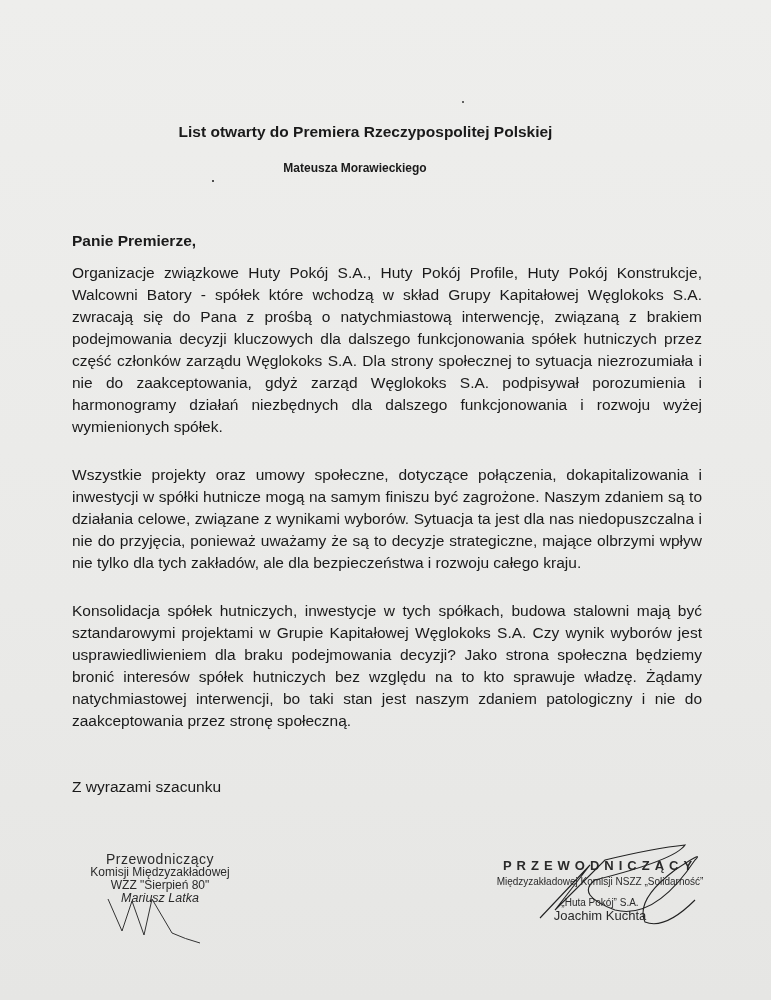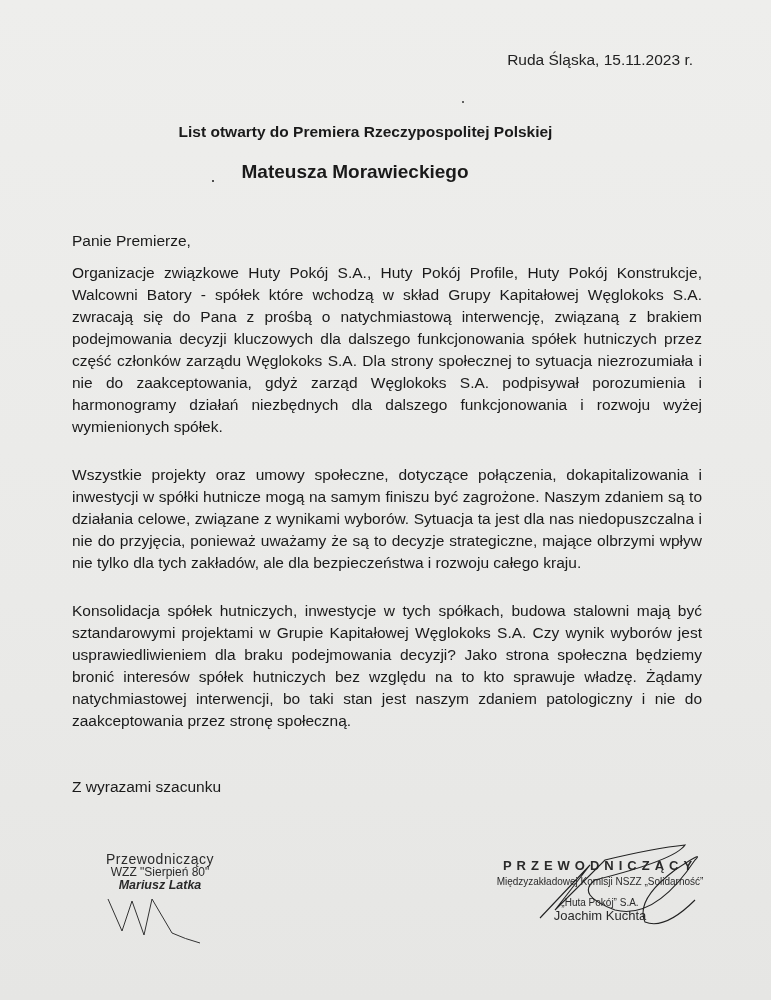--- a/index.html
+++ b/index.html
@@ -6,70 +6,70 @@
   body {
     width: 771px; height: 1000px; overflow: hidden;
     background: #ededeb;
     font-family: "Liberation Sans", sans-serif;
     color: #1a1a1a;
     position: relative;
   }
   .page { position: absolute; inset: 0; background: linear-gradient(180deg,#eeeeec 0%, #eaeae8 60%, #e6e6e4 100%); }
   .date { position: absolute; top: 51px; right: 78px; font-size: 15.5px; color: #222; }
   .title1 { position: absolute; top: 123px; left: 0; width: 691px; text-align: center; font-size: 15.5px; font-weight: bold; padding-left: 40px; box-sizing: border-box; }
-  .title2 { position: absolute; top: 161px; left: 0; width: 670px; text-align: center; font-size: 19px; font-weight: bold; padding-left: 40px; box-sizing: border-box; }
-  .greeting { position: absolute; top: 232px; left: 72px; font-size: 15.5px; }
+  .title2 { position: absolute; top: 161px; left: 0; width: 670px; text-align: center; font-size: 12px; font-weight: bold; padding-left: 40px; box-sizing: border-box; }
+  .greeting { position: absolute; top: 232px; left: 72px; font-size: 15.5px; font-weight: bold; }
   .para {
     position: absolute; left: 72px; width: 630px;
     font-size: 15.5px; line-height: 22px; text-align: justify;
   }
   .p1 { top: 262px; }
   .p2 { top: 464px; }
   .p3 { top: 600px; }
   .closing { position: absolute; top: 778px; left: 72px; font-size: 15.5px; text-align: right; }
   .stamp-left {
     position: absolute; top: 853px; left: 40px; width: 240px;
     text-align: center; font-size: 12px; line-height: 13px; color: #2a2a2a;
   }
   .stamp-left .l1 { font-size: 14px; letter-spacing: 0.5px; }
-  .stamp-left .name { font-style: italic; margin-top: 0; font-size: 12.5px; font-weight: bold; }
+  .stamp-left .name { font-style: italic; margin-top: 0; font-size: 12.5px; }
   .stamp-right {
     position: absolute; top: 858px; left: 495px; width: 210px;
     text-align: center; color: #2a2a2a;
   }
   .stamp-right .l1 { font-size: 13px; font-weight: bold; letter-spacing: 5px; }
   .stamp-right .l2 { font-size: 10px; margin-top: 3px; }
   .stamp-right .l3 { font-size: 10px; margin-top: 10px; }
   .stamp-right .name { font-size: 13px; margin-top: 0; }
   svg.sig { position: absolute; pointer-events: none; }
   .speck { position: absolute; width: 2px; height: 2px; background: #333; border-radius: 50%; }
 </style>
 </head>
 <body>
 
 <div class="page">
 
-  <div class="date">Ruda Śląska, 15.11.2023 r.</div>
 
   <div class="speck" style="top:101px;left:462px;"></div>
   <div class="speck" style="top:180px;left:212px;width:1.5px;height:1.5px;"></div>
 
   <div class="title1">List otwarty do Premiera Rzeczypospolitej Polskiej</div>
   <div class="title2">Mateusza Morawieckiego</div>
 
   <div class="greeting">Panie Premierze,</div>
 
   <div class="para p1">Organizacje związkowe Huty Pokój S.A., Huty Pokój Profile, Huty Pokój Konstrukcje, Walcowni Batory - spółek które wchodzą w skład Grupy Kapitałowej Węglokoks S.A. zwracają się do Pana z prośbą o natychmiastową interwencję, związaną z brakiem podejmowania decyzji kluczowych dla dalszego funkcjonowania spółek hutniczych przez część członków zarządu Węglokoks S.A. Dla strony społecznej to sytuacja niezrozumiała i nie do zaakceptowania, gdyż zarząd Węglokoks S.A.  podpisywał porozumienia i harmonogramy działań niezbędnych dla dalszego funkcjonowania i rozwoju wyżej wymienionych spółek.</div>
   <div class="para p2">Wszystkie projekty oraz umowy społeczne, dotyczące połączenia, dokapitalizowania i inwestycji w spółki hutnicze mogą na samym finiszu być zagrożone. Naszym zdaniem są to działania celowe, związane z wynikami wyborów. Sytuacja ta jest dla nas niedopuszczalna i nie do przyjęcia, ponieważ uważamy że są to decyzje strategiczne, mające olbrzymi wpływ nie tylko dla tych zakładów, ale dla bezpieczeństwa i rozwoju całego kraju.</div>
   <div class="para p3">Konsolidacja spółek hutniczych, inwestycje w tych spółkach, budowa stalowni mają być sztandarowymi projektami w Grupie Kapitałowej Węglokoks S.A. Czy wynik wyborów jest usprawiedliwieniem  dla braku podejmowania  decyzji? Jako strona społeczna będziemy bronić interesów spółek hutniczych bez względu na to kto sprawuje władzę.  Żądamy natychmiastowej interwencji, bo taki stan jest naszym zdaniem patologiczny i nie do zaakceptowania przez stronę społeczną.</div>
 
   <div class="closing">Z wyrazami szacunku</div>
 
   <div class="stamp-left">
     <div class="l1">Przewodniczący</div>
+    <div>Komisji Międzyzakładowej</div>
     <div>WZZ "Sierpień 80"</div>
     <div class="name">Mariusz Latka</div>
   </div>
   <svg class="sig" style="left:100px;top:895px;" width="110" height="50">
     <path d="M8,4 L22,36 L32,6 L44,40 L52,4 L72,38 Q85,44 100,48" fill="none" stroke="#333" stroke-width="1"></path>
   </svg>
 
   <div class="stamp-right">
     <div class="l1">PRZEWODNICZĄCY</div>
     <div class="l2">Międzyzakładowej Komisji NSZZ „Solidarność”</div>

